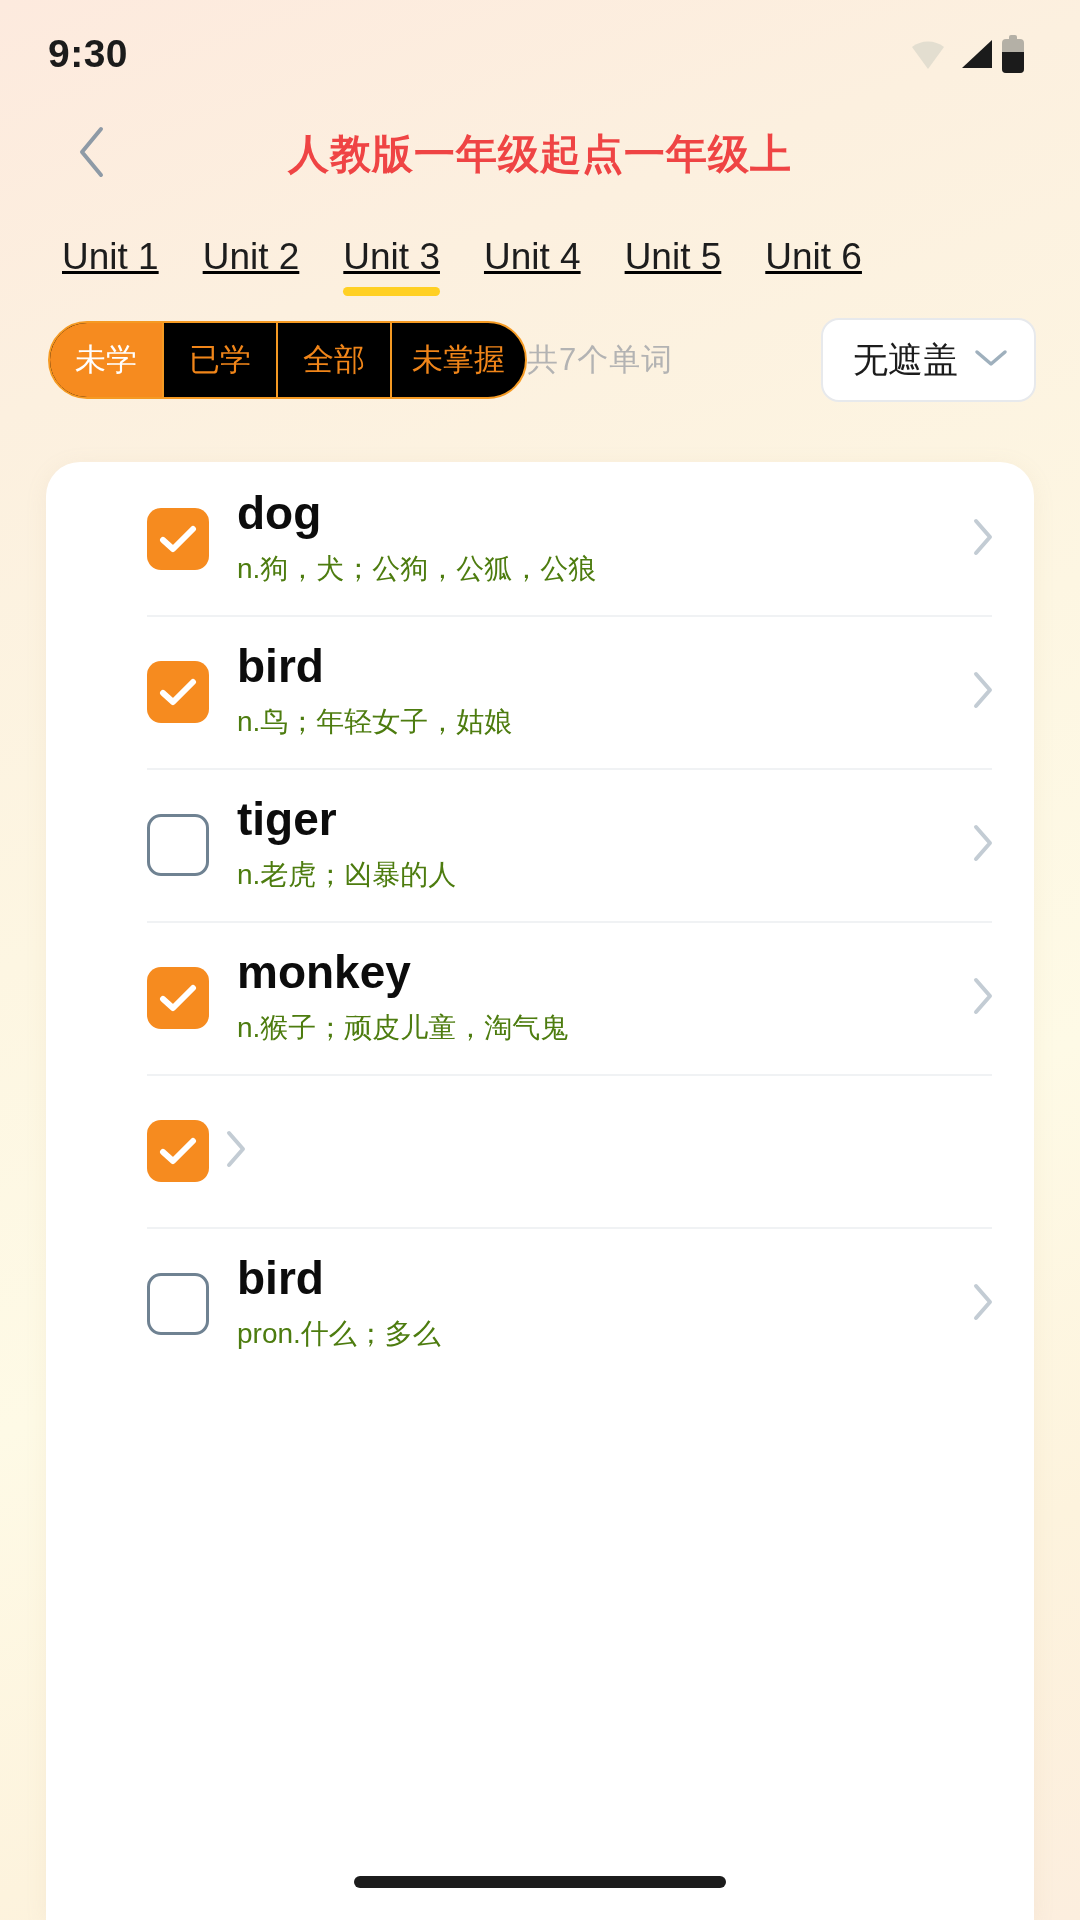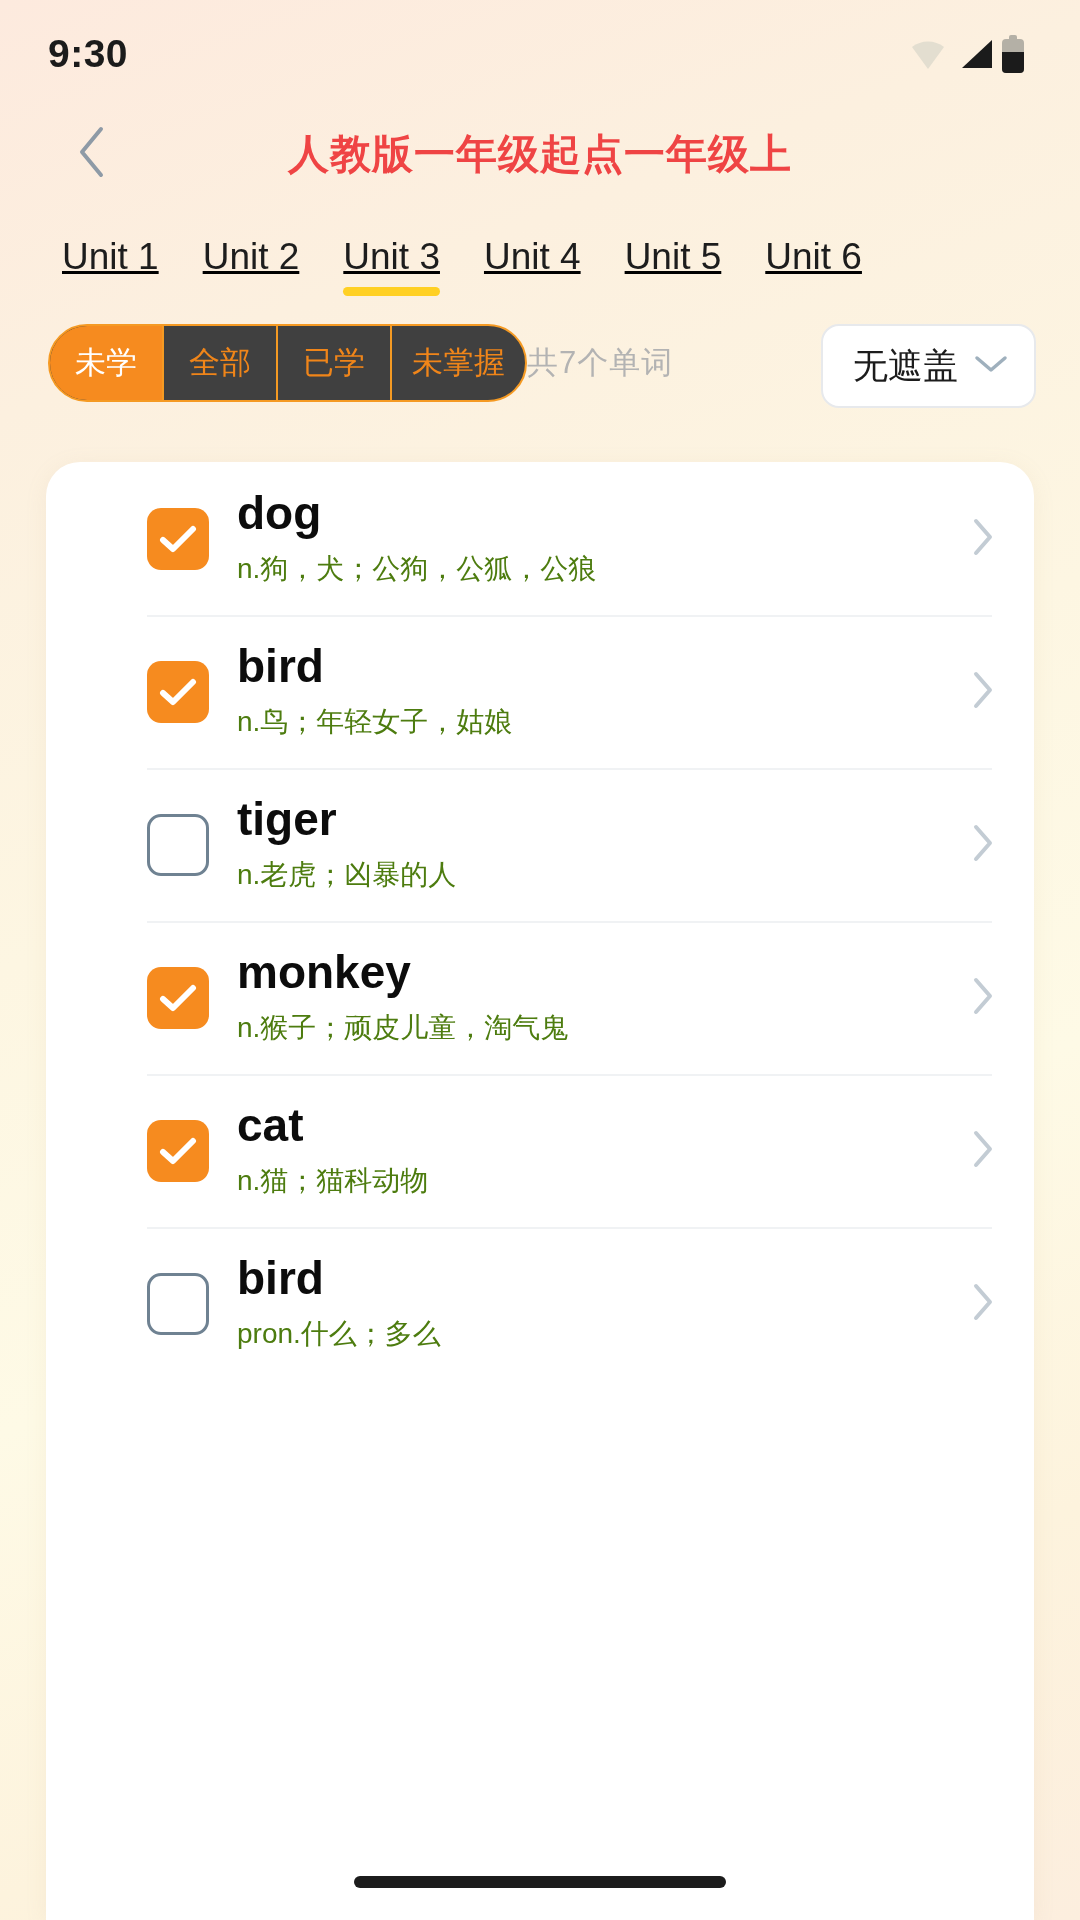--- a/index.html
+++ b/index.html
@@ -67,36 +67,36 @@
   }
   .tab:first-child.active::after{ left:0; }
 
   
   .filterrow{
     display:flex; align-items:center; padding:18px 44px 0 48px;
   }
   .segmented{
     display:flex; align-items:stretch; height:78px;
     border:2px solid #f59a23; border-radius:39px; overflow:hidden;
-    background:#404040;
+    background:#000000;
   }
   .seg{
     display:flex; align-items:center; justify-content:center;
     min-width:114px; padding:0 20px;
     font-size:31px; color:#f08519; border-right:2px solid #f59a23;
   }
   .seg:last-child{ border-right:none; }
   .seg.active{ background:#f68b1f; color:#ffffff; }
   .total-count{
     font-size:31px; color:#b3b3b3; letter-spacing:1px;
   }
   .mask-select{
     margin-left:auto; display:flex; align-items:center; gap:16px;
     height:84px; padding:0 26px 0 30px;
-    background:#ffffff; border:2px solid #e7e9ec; border-radius:18px;margin-top:6px;
+    background:#ffffff; border:2px solid #e7e9ec; border-radius:18px;
   }
   .mask-label{ font-size:35px; color:#1c1c1c; }
 
   
   .card{
     position:absolute; left:46px; right:46px; top:462px; bottom:0;
     background:#ffffff; border-radius:34px 34px 0 0;
     box-shadow:0 4px 22px rgba(180,160,130,.10);
     overflow:hidden;
   }
@@ -178,24 +178,24 @@
   <div class="tab"><span>Unit 5</span></div>
   <div class="tab"><span>Unit 6</span></div>
 </div>
 
 <div class="filterrow">
   <div class="segmented">
     <div class="seg active">
         <span>未学</span>
       </div>
     <div class="seg">
+        <span>已学</span>
+      </div>
+    <div class="seg">
         <span>全部</span>
-      </div>
-    <div class="seg">
-        <span>已学</span>
       </div>
     <div class="seg">
         <span>未掌握</span>
       </div>
   </div>
   <div class="total-count">共7个单词</div>
   <div class="mask-select">
     <span class="mask-label">无遮盖</span>
     <span>
       <svg viewBox="0 0 34 20" width="34" height="20">
@@ -279,24 +279,20 @@
     </div>
 
     <div class="word-row">
       <div class="checkbox on">
         <span class="tick">
           <svg viewBox="0 0 38 28" width="38" height="28">
               <path d="M4 15 L14 24 L34 4" fill="none" stroke="#fff" stroke-width="6" stroke-linecap="round" stroke-linejoin="round"></path>
             </svg>
         </span>
       </div>
-      <div class="word-text">
-        <div class="word-term">cat</div>
-        <div class="word-def">n.猫；猫科动物</div>
-      </div>
       <div class="row-chevron">
         <svg viewBox="0 0 22 38" width="22" height="38">
             <path d="M4 3 L18 19 L4 35" fill="none" stroke="#c3ccd4" stroke-width="4" stroke-linecap="round" stroke-linejoin="round"></path>
           </svg>
       </div>
     </div>
 
     <div class="word-row">
       <div class="checkbox off"></div>
       <div class="word-text">

